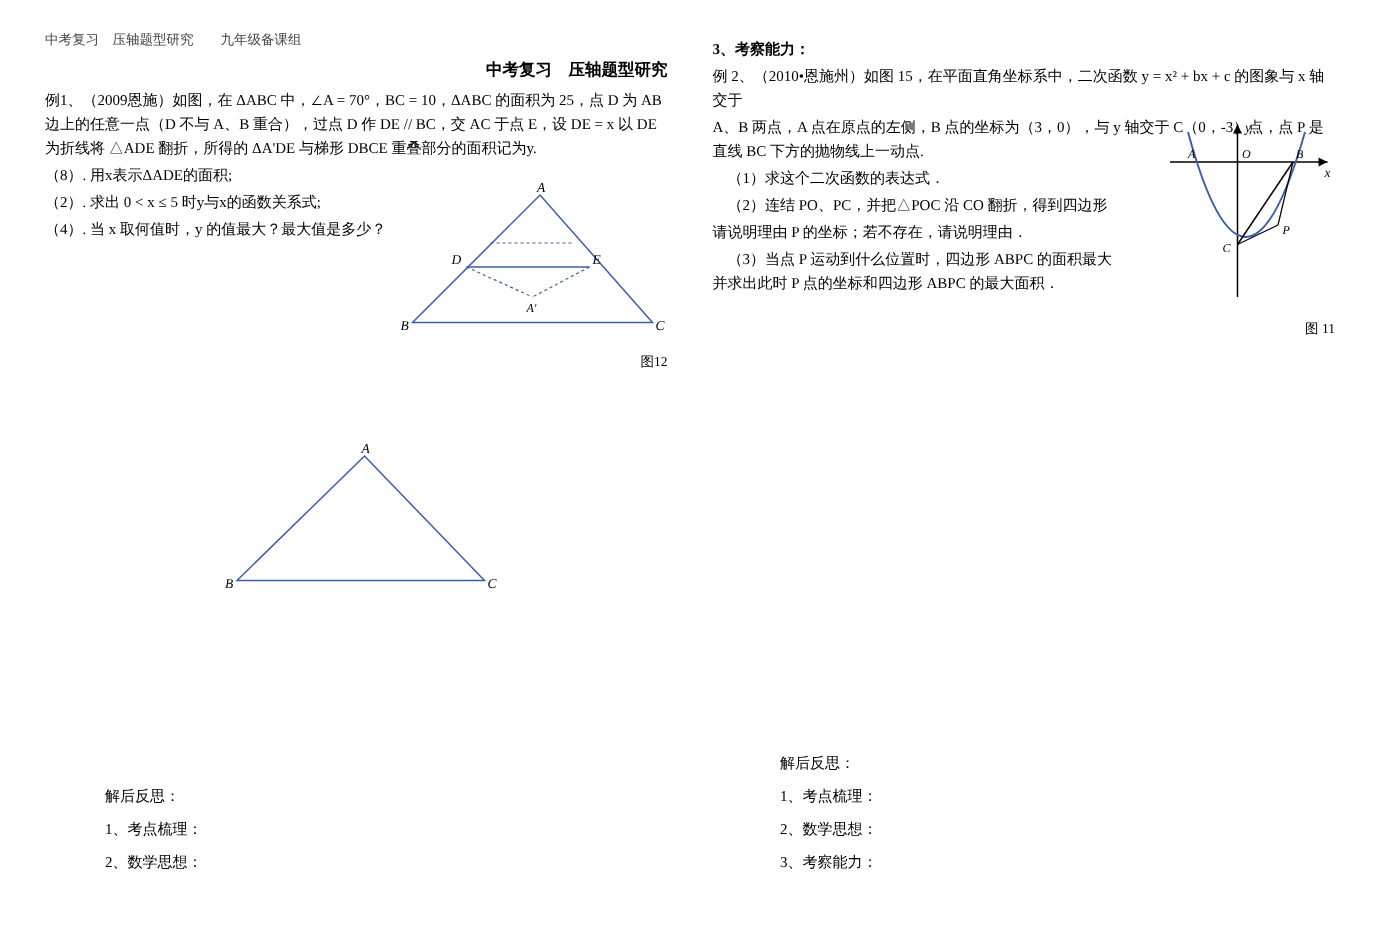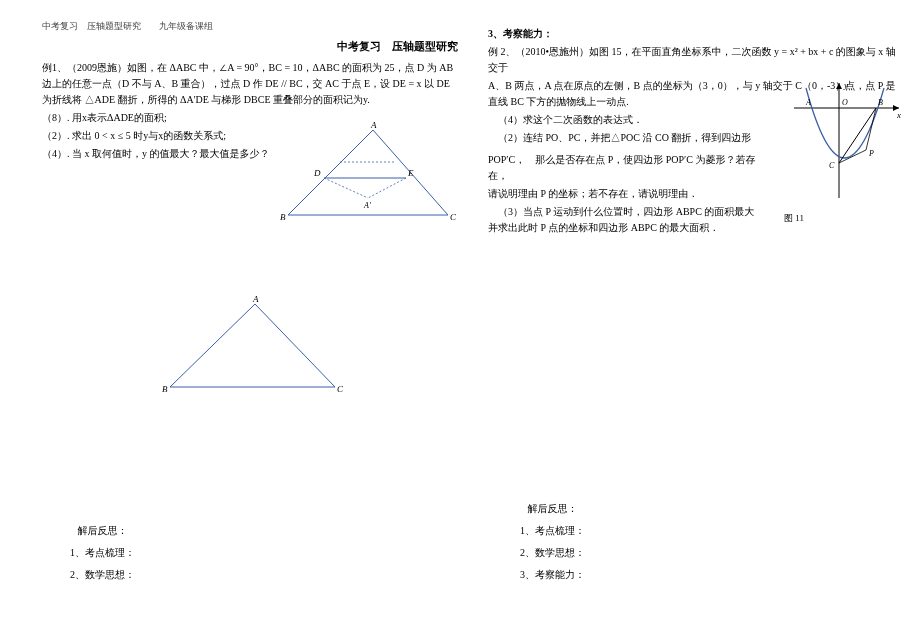--- a/index.html
+++ b/index.html
@@ -11,23 +11,22 @@
       width: 920px;
       height: 630px;
       background: #fff;
       font-family: "SimSun", serif;
       font-size: 10px;
       color: #000;
       position: relative;
     }
     .page {
       display: flex;
-      padding: 20px 16px;
+      padding: 20px 30px;
       gap: 30px;
-      margin-left: 26px;
     }
     .column {
       flex: 1;
       position: relative;
     }
     .header-small {
       font-size: 9px;
       color: #444;
       margin-bottom: 6px;
     }
@@ -46,53 +45,52 @@
     }
     .section-label {
       font-weight: bold;
       margin-top: 6px;
     }
     .figure-area {
       position: relative;
       margin: 10px 0;
     }
     .fig-caption {
-      text-align: left;
+      text-align: right;
       font-size: 9px;
       margin-top: 2px;
     }
     .bottom-section {
       position: absolute;
       bottom: 40px;
     }
     .bottom-left {
       left: 70px;
     }
     .bottom-right {
       left: 520px;
     }
     .bottom-section p {
       margin-bottom: 8px;
-      text-align: center;
     }
     .right-fig {
       position: absolute;
       right: 0;
       top: 30px;
     }
   </style>
 </head>
 <body>
 
 <div class="page">
 
   <div class="column">
     <div class="header-small">中考复习　压轴题型研究　　九年级备课组</div>
     <div class="title-center">中考复习　压轴题型研究</div>
-    <p class="para">例1、（2009恩施）如图，在 ΔABC 中，∠A = 90°，BC = 10，ΔABC 的面积为 25，点 D 为 AB 边上的任意一点（D 不与 A、B 重合），过点 D 作 DE // BC，交 AC 于点 E，设 DE = x 以 DE 为折线将 △ADE 翻折，所得的 ΔA'DE 与梯形 DBCE 重叠部分的面积记为y.</p>
+    <p class="para">例1、（2009恩施）如图，在 ΔABC 中，∠A = 70°，BC = 10，ΔABC 的面积为 25，点 D 为 AB 边上的任意一点（D 不与 A、B 重合），过点 D 作 DE // BC，交 AC 于点 E，设 DE = x 以 DE 为折线将 △ADE 翻折，所得的 ΔA'DE 与梯形 DBCE 重叠部分的面积记为y.</p>
     <p class="para">（8）. 用x表示ΔADE的面积;</p>
     <p class="para">（2）. 求出 0 &lt; x ≤ 5 时y与x的函数关系式;</p>
     <p class="para">（4）. 当 x 取何值时，y 的值最大？最大值是多少？</p>
 
     <div class="figure-area" style="position:absolute; right:0; top:90px; width:180px;">
       <svg width="180" height="110">
 
         <polygon points="10,95 95,10 170,95" fill="none" stroke="#3a5fa8" stroke-width="1"></polygon>
 
         <line x1="46" y1="58" x2="128" y2="58" stroke="#3a5fa8" stroke-width="1"></line>
@@ -101,40 +99,40 @@
         <line x1="128" y1="58" x2="90" y2="78" stroke="#3a5fa8" stroke-width="0.8" stroke-dasharray="2,2"></line>
 
         <line x1="62" y1="42" x2="116" y2="42" stroke="#3a5fa8" stroke-width="0.8" stroke-dasharray="2,2"></line>
         <text x="93" y="8" font-size="9" font-style="italic">A</text>
         <text x="2" y="100" font-size="9" font-style="italic">B</text>
         <text x="172" y="100" font-size="9" font-style="italic">C</text>
         <text x="36" y="56" font-size="9" font-style="italic">D</text>
         <text x="130" y="56" font-size="9" font-style="italic">E</text>
         <text x="86" y="88" font-size="8" font-style="italic">A'</text>
       </svg>
+      <div class="fig-caption">图12</div>
     </div>
 
     <div class="figure-area" style="margin-top:130px; text-align:center;">
       <svg width="200" height="110">
         <polygon points="20,95 105,12 185,95" fill="none" stroke="#3a5fa8" stroke-width="1"></polygon>
         <text x="103" y="10" font-size="9" font-style="italic">A</text>
         <text x="12" y="100" font-size="9" font-style="italic">B</text>
         <text x="187" y="100" font-size="9" font-style="italic">C</text>
       </svg>
     </div>
   </div>
 
   <div class="column">
     <p class="para section-label">3、考察能力：</p>
     <p class="para">例 2、（2010•恩施州）如图 15，在平面直角坐标系中，二次函数 y = x² + bx + c 的图象与 x 轴交于</p>
     <p class="para">A、B 两点，A 点在原点的左侧，B 点的坐标为（3，0），与 y 轴交于 C（0，-3）点，点 P 是直线 BC 下方的抛物线上一动点.</p>
     <div style="width:270px;">
-      <p class="para indent">（4）求这个二次函数的表达式．</p>
+      <p class="para indent">（1）求这个二次函数的表达式．</p>
       <p class="para indent">（2）连结 PO、PC，并把△POC 沿 CO 翻折，得到四边形</p>
-      <p class="para" style="margin-top:6px;">POP′C，　那么是否存在点 P，使四边形 POP′C 为菱形？若存在，</p>
       <p class="para">请说明理由 P 的坐标；若不存在，请说明理由．</p>
       <p class="para indent">（3）当点 P 运动到什么位置时，四边形 ABPC 的面积最大并求出此时 P 点的坐标和四边形 ABPC 的最大面积．</p>
     </div>
 
     <div class="right-fig" style="top:58px;">
       <svg width="120" height="130">
 
         <line x1="10" y1="30" x2="115" y2="30" stroke="#000" stroke-width="1"></line>
         <polygon points="115,30 109,27 109,33" fill="#000"></polygon>
         <line x1="55" y1="5" x2="55" y2="120" stroke="#000" stroke-width="1"></line>

